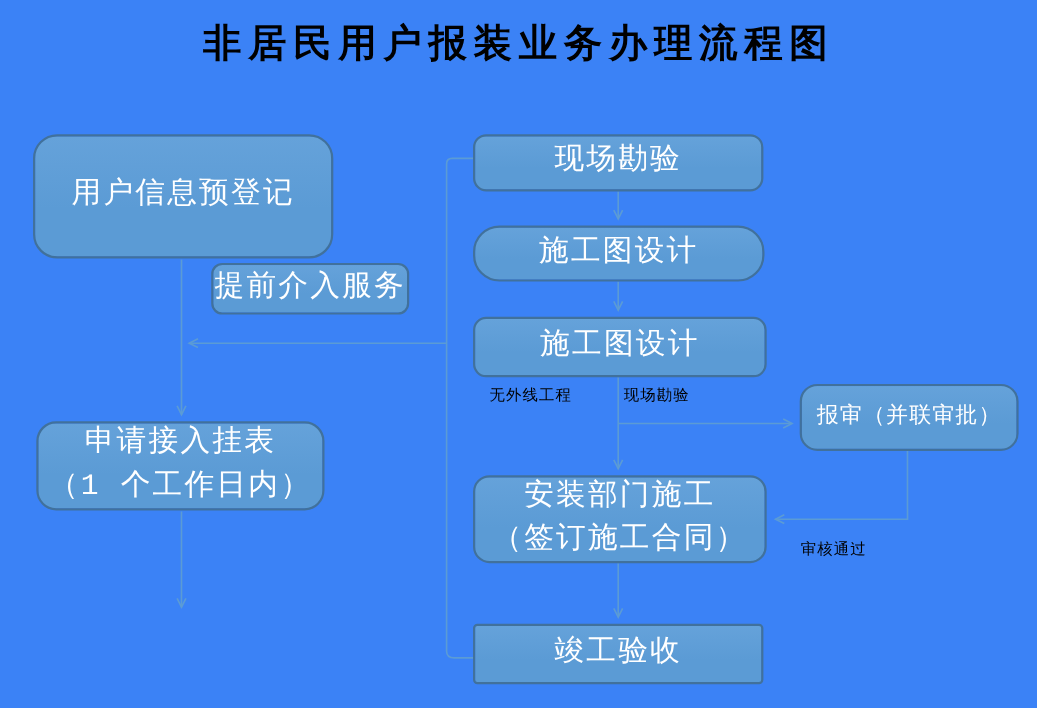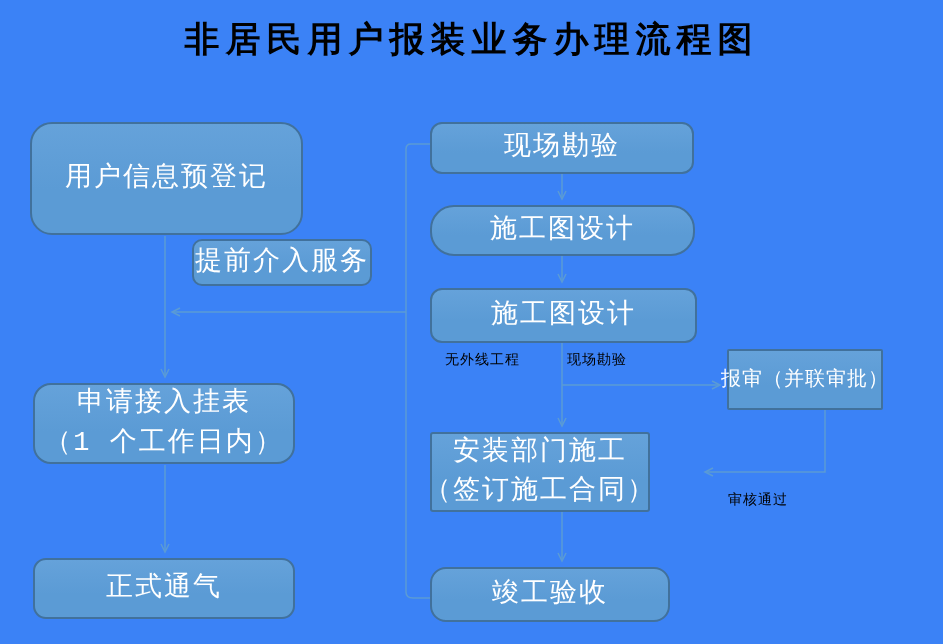--- a/index.html
+++ b/index.html
@@ -91,46 +91,43 @@
 
   <div class="node" style="left:192px; top:239px; width:180px; height:47px; border-radius:10px;">
     <span>提前介入服务</span>
   </div>
 
   <div class="node" style="left:33px; top:383px; width:262px; height:81px; border-radius:18px;">
     <span>申请接入挂表</span>
     <span>（1 个工作日内）</span>
   </div>
 
-  <div class="node" style="left:33px; top:558px; width:262px; height:61px; border-radius:13px;">
-    <span>正式通气</span>
-  </div>
 
   <div class="node" style="left:430px; top:122px; width:264px; height:52px; border-radius:12px;">
     <span>现场勘验</span>
   </div>
 
   <div class="node" style="left:430px; top:205px; width:265px; height:51px; border-radius:24px;">
     <span>施工图设计</span>
   </div>
 
   <div class="node" style="left:430px; top:288px; width:267px; height:55px; border-radius:12px;">
     <span>施工图设计</span>
   </div>
 
-  <div class="node" style="left:727px; top:349px; width:156px; height:61px; border-radius:2px; font-size:20px; letter-spacing:1px;">
+  <div class="node" style="left:727px; top:349px; width:199px; height:61px; border-radius:16px; font-size:20px; letter-spacing:1px;">
     <span>报审（并联审批）</span>
   </div>
 
-  <div class="node" style="left:430px; top:432px; width:220px; height:80px; border-radius:3px;">
+  <div class="node" style="left:430px; top:432px; width:267px; height:80px; border-radius:15px;">
     <span>安装部门施工</span>
     <span>（签订施工合同）</span>
   </div>
 
-  <div class="node" style="left:430px; top:567px; width:240px; height:55px; border-radius:16px;">
+  <div class="node" style="left:430px; top:567px; width:264px; height:55px; border-radius:4px;">
     <span>竣工验收</span>
   </div>
 
   <div class="edge-label" style="left:445px; top:351px;">无外线工程</div>
 
   <div class="edge-label" style="left:567px; top:351px;">现场勘验</div>
 
   <div class="edge-label" style="left:728px; top:491px;">审核通过</div>
 
 </div>

